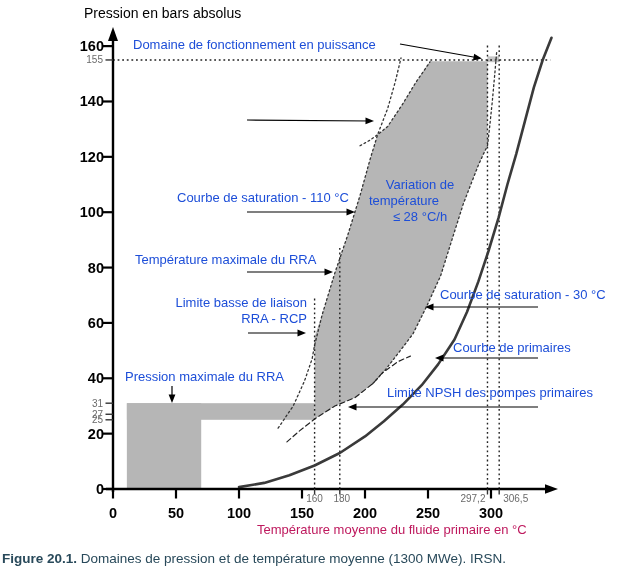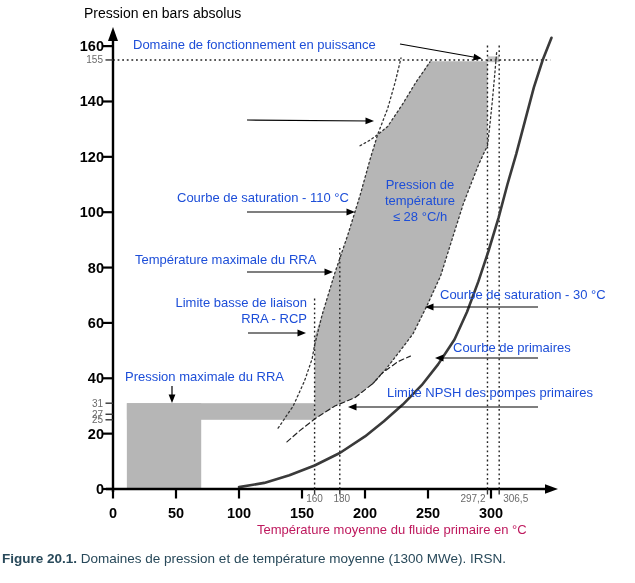--- a/index.html
+++ b/index.html
@@ -106,22 +106,22 @@
     </svg>
 
   <div id="title">Pression en bars absolus</div>
 
   <div class="ann" style="left:133px;top:37px">Domaine de fonctionnement en puissance</div>
   <div class="ann" style="left:177px;top:190px">Courbe de saturation - 110 °C</div>
   <div class="ann" style="left:135px;top:252px">Température maximale du RRA</div>
   <div class="ann right" style="right:328px;top:295px">Limite basse de liaison</div>
   <div class="ann right" style="right:328px;top:311px">RRA - RCP</div>
   <div class="ann" style="left:125px;top:369px">Pression maximale du RRA</div>
-  <div class="ann center" style="left:368px;top:177px;width:104px">Pression de</div>
-  <div class="ann center" style="left:368px;top:193px;width:104px">température</div>
+  <div class="ann center" style="left:368px;top:177px;width:104px">Variation de</div>
+  <div class="ann center" style="left:352px;top:193px;width:104px">température</div>
   <div class="ann center" style="left:368px;top:209px;width:104px">≤ 28 °C/h</div>
   <div class="ann" style="left:440px;top:287px">Courbe de saturation - 30 °C</div>
   <div class="ann" style="left:453px;top:340px">Courbe de primaires</div>
   <div class="ann" style="left:387px;top:385px">Limite NPSH des pompes primaires</div>
 
   <div id="xlabel">Température moyenne du fluide primaire en °C</div>
 
   <div id="caption"><span class="b">Figure 20.1.</span> <span>Domaines de pression et de température moyenne (1300 MWe). IRSN.</span></div>
 </div>
 

